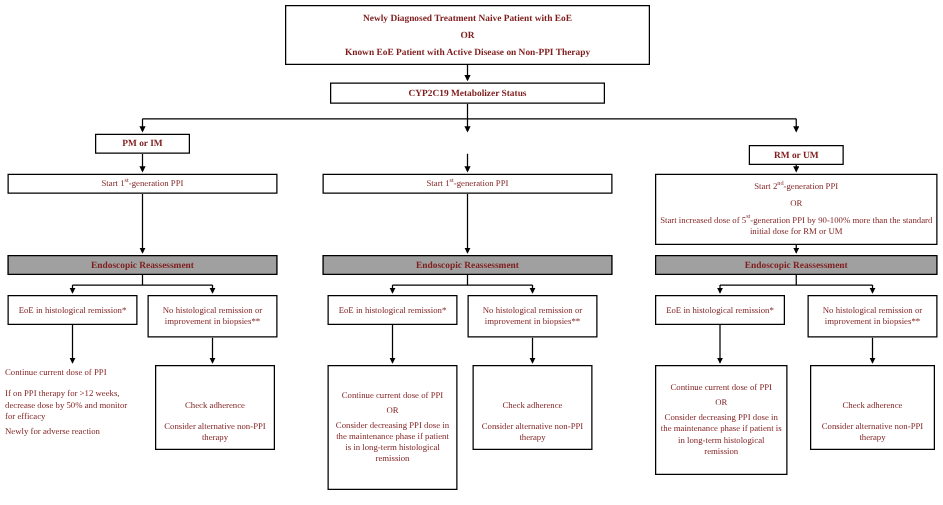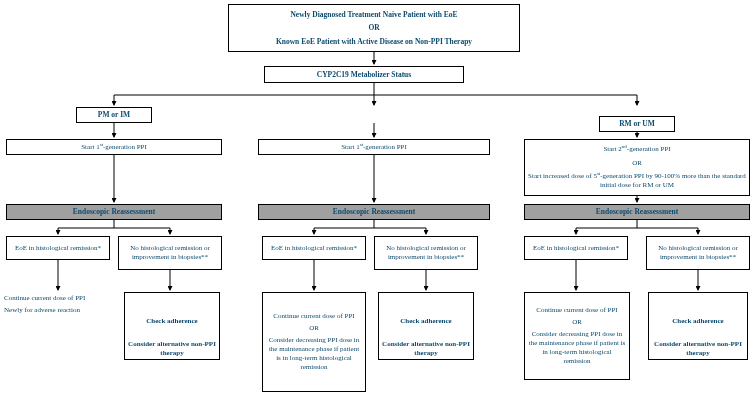--- a/index.html
+++ b/index.html
@@ -1,29 +1,29 @@
 <!DOCTYPE html>
 <html style="--reassess-fill: #a0a0a0;"><head>
 <meta charset="utf-8">
 <style>
   html,body { margin:0; padding:0; background:#ffffff; }
   .canvas {
     position:relative; width:754px; height:404px; background:#ffffff;
-    font-family:"Liberation Serif", serif; color:#0c4a6e; overflow:hidden;
+    font-family:"Liberation Serif", serif; color:#7f1d1d; overflow:hidden;
   }
   svg.connectors { position:absolute; left:0; top:0; }
   .node {
     position:absolute; box-sizing:border-box; border:1px solid #000; background:#fff;
     display:flex; flex-direction:column; justify-content:center; align-items:center;
     text-align:center; font-size:7px; line-height:1.28; padding:1px 3px;
   }
   .bold { font-weight:700; font-size:7.5px; }
   .gray { background:var(--reassess-fill,#a0a0a0); }
   .spread { justify-content:space-evenly; }
-  .top-align { justify-content:space-between; padding-top:24px;font-weight:bold; }
+  .top-align { justify-content:center; padding-top:24px; }
   .noborder { border:none; background:transparent; align-items:flex-start; text-align:left; justify-content:flex-start; padding:2px; }
   .gap { margin-top:8px; }
   .gap-sm { margin-top:3px; }
   .or-line { margin:3px 0; }
   sup { font-size:5px; line-height:0; }
 </style>
 </head>
 <body>
 
 <div class="canvas">
@@ -67,21 +67,21 @@
       <line x1="698" y1="270" x2="698" y2="290" marker-end="url(#arw)"></line>
     </g>
   </svg>
 
   <div class="node bold spread" style="left:228px;top:4px;width:292px;height:48px;">
     <div>Newly Diagnosed Treatment Naive Patient with EoE</div>
     <div>OR</div>
     <div>Known EoE Patient with Active Disease on Non-PPI Therapy</div>
   </div>
 
-  <div class="node bold" style="left:264px;top:66px;width:200px;height:17px;">CYP2C19 Metabolizer Status</div>
+  <div class="node bold" style="left:264px;top:66px;width:220px;height:17px;">CYP2C19 Metabolizer Status</div>
 
   <div class="node bold" style="left:76px;top:107px;width:76px;height:16px;">PM or IM</div>
   <div class="node bold" style="left:599px;top:116px;width:76px;height:16px;">RM or UM</div>
 
   <div class="node" style="left:6px;top:139px;width:216px;height:16px;">
     <div><span>Start 1</span><sup>st</sup><span>-generation PPI</span></div>
   </div>
   <div class="node" style="left:258px;top:139px;width:232px;height:16px;">
     <div><span>Start 1</span><sup>st</sup><span>-generation PPI</span></div>
   </div>
@@ -97,20 +97,21 @@
 
   <div class="node" style="left:6px;top:236px;width:104px;height:24px;">EoE in histological remission*</div>
   <div class="node" style="left:118px;top:236px;width:104px;height:34px;">No histological remission or improvement in biopsies**</div>
   <div class="node" style="left:262px;top:236px;width:104px;height:24px;">EoE in histological remission*</div>
   <div class="node" style="left:374px;top:236px;width:104px;height:34px;">No histological remission or improvement in biopsies**</div>
   <div class="node" style="left:524px;top:236px;width:104px;height:24px;">EoE in histological remission*</div>
   <div class="node" style="left:646px;top:236px;width:104px;height:34px;">No histological remission or improvement in biopsies**</div>
 
   <div class="node noborder" style="left:2px;top:292px;width:110px;height:108px;">
     <div>Continue current dose of PPI</div>
+    <div class="gap">If on PPI therapy for &gt;12 weeks, decrease dose by 50% and monitor for efficacy</div>
     <div class="gap-sm">Newly for adverse reaction</div>
   </div>
   <div class="node top-align" style="left:124px;top:292px;width:96px;height:68px;">
     <div>Check adherence</div>
     <div class="gap">Consider alternative non-PPI therapy</div>
   </div>
 
   <div class="node" style="left:262px;top:292px;width:104px;height:100px;">
     <div>Continue current dose of PPI</div>
     <div class="or-line">OR</div>

